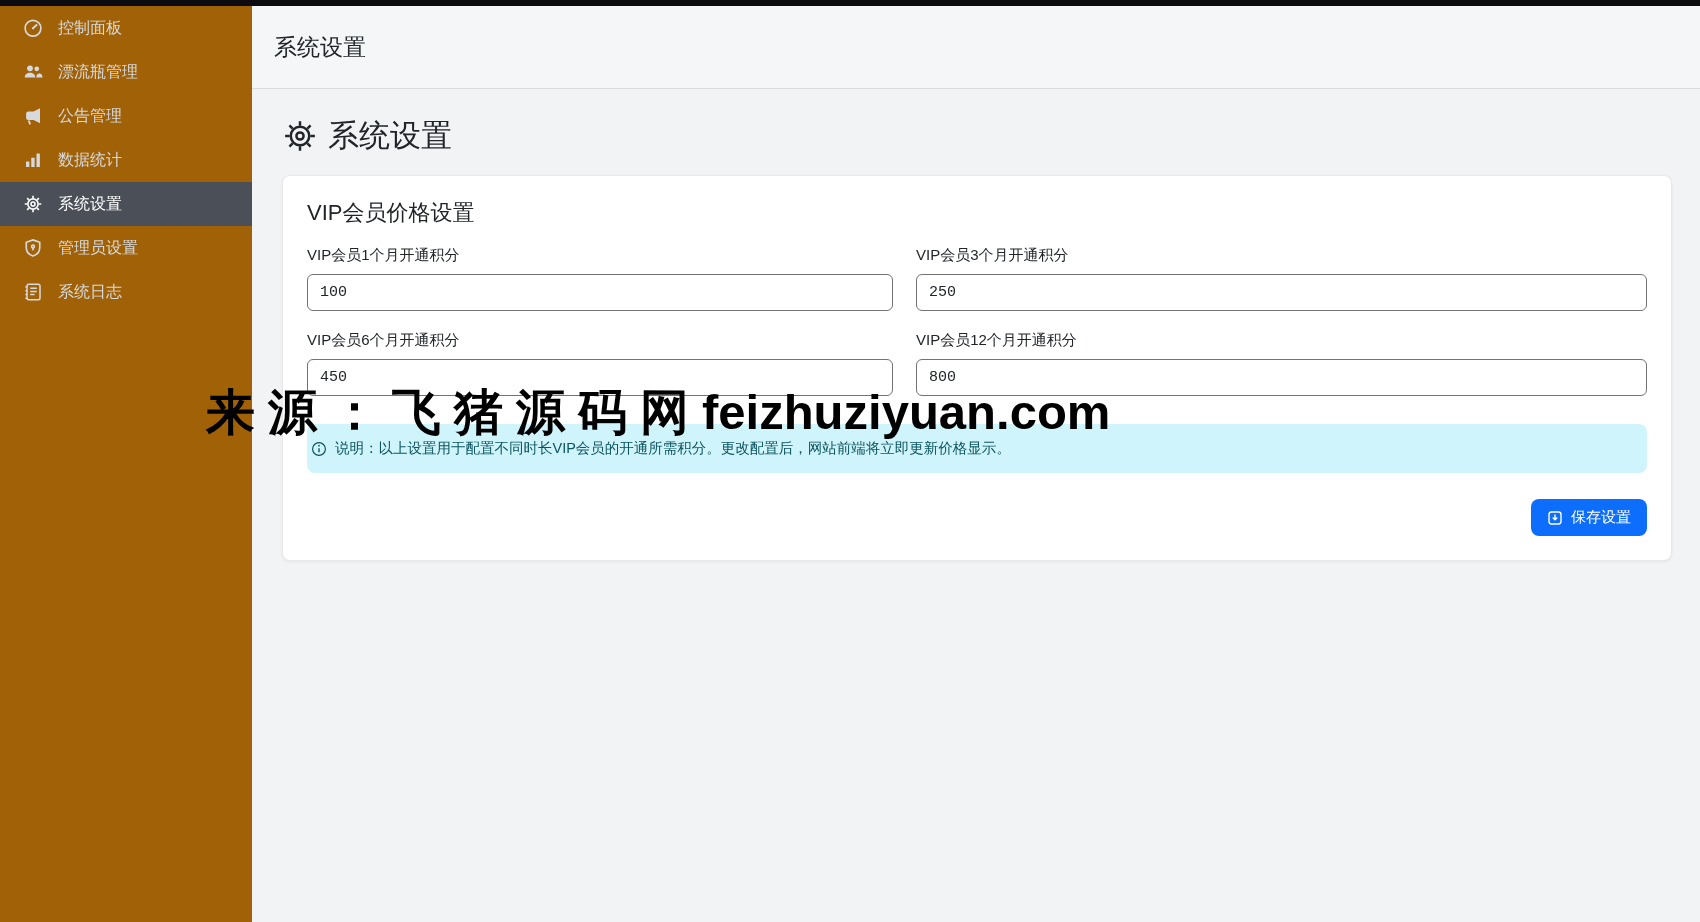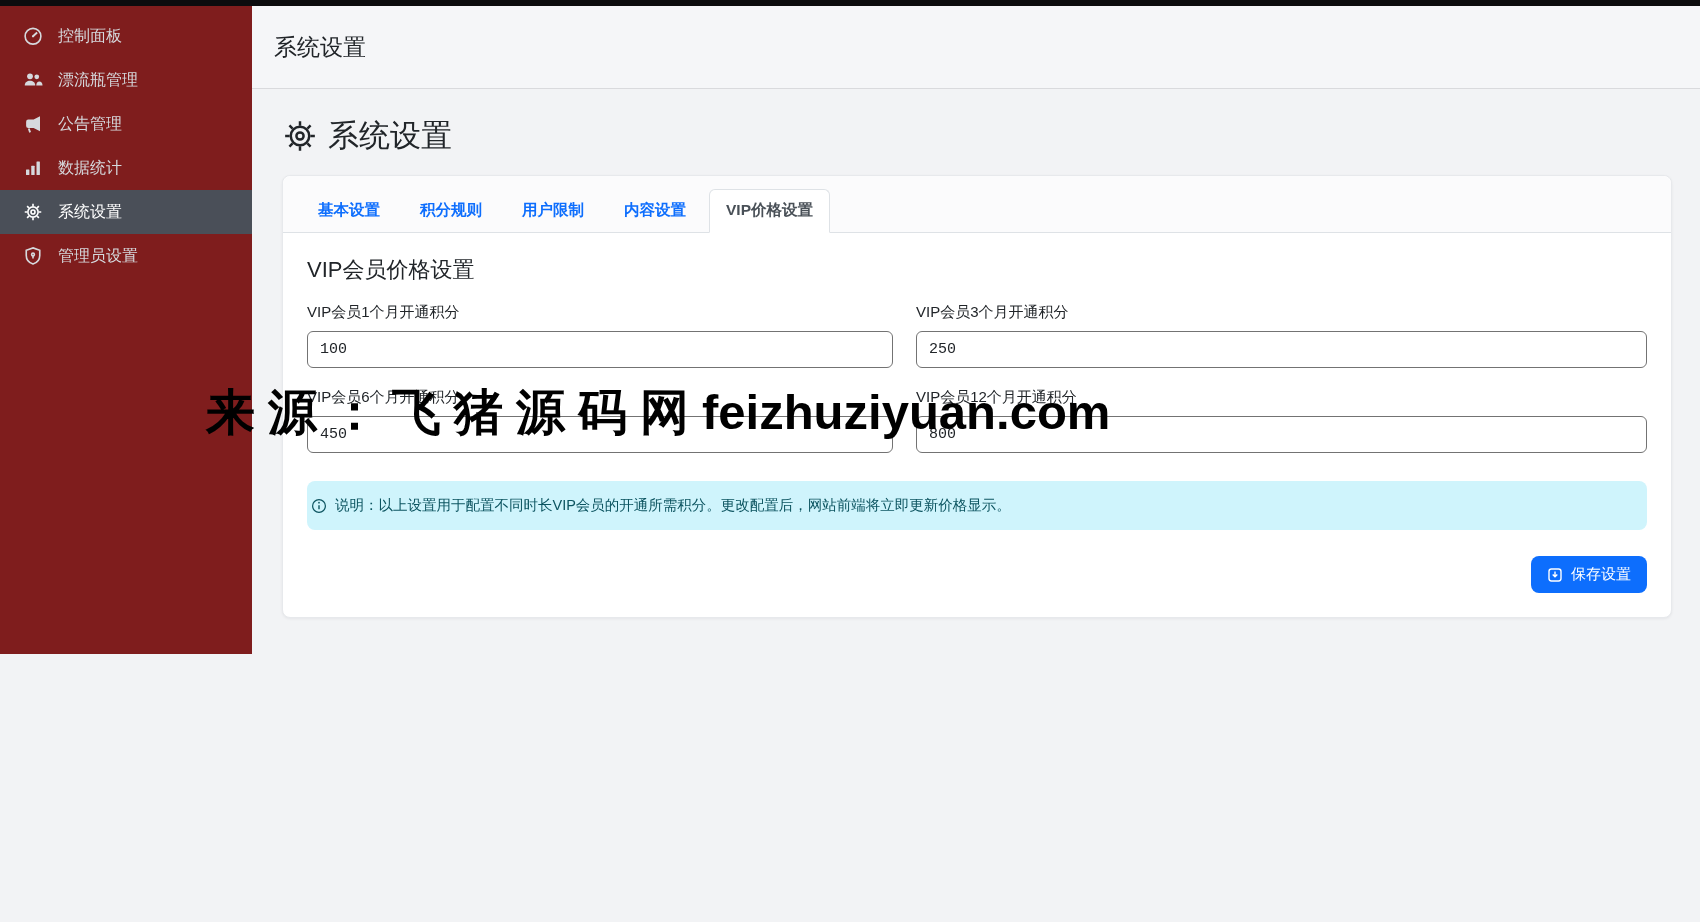--- a/index.html
+++ b/index.html
@@ -5,21 +5,21 @@
   * { margin:0; padding:0; box-sizing:border-box; }
   html,body { width:1700px; height:922px; overflow:hidden; }
   body {
     font-family:"Liberation Sans","DejaVu Sans",sans-serif;
     background:#f2f3f5; color:#212529; position:relative;
   }
   .topstrip { position:absolute; top:0; left:0; width:1700px; height:6px; background:#0c0c0e; z-index:30; }
   .app { display:flex; width:1700px; height:922px; }
 
   
-  .sidebar { width:252px; height:654px; background:#7f1d1d; flex:0 0 252px; padding-top:14px; }
+  .sidebar { width:252px; height:922px; background:#a16207; flex:0 0 252px; padding-top:6px; }
   .side-item {
     display:flex; align-items:center; gap:15px; height:44px;
     padding:0 10px 0 22px; color:#d6d9dd; font-size:16px; cursor:pointer;
   }
   .side-item .sicon { width:21px; height:21px; display:inline-flex; align-items:center; justify-content:center; flex:0 0 21px; }
   .side-item .sicon svg { width:20px; height:20px; }
   .side-item.active { background:#4a4f58; color:#ffffff; }
 
   
   .main { flex:1; display:flex; flex-direction:column; }
@@ -156,20 +156,30 @@
     <div class="side-item">
       <span class="sicon">
         <svg viewBox="0 0 16 16" fill="none" stroke="currentColor" stroke-width="1.3">
             <path d="M8 1.5l5.4 1.9v4.1c0 3.4-2.1 5.8-5.4 6.9-3.3-1.1-5.4-3.5-5.4-6.9V3.4z"></path>
             <circle cx="8" cy="6.8" r="1.1"></circle>
             <path d="M8 7.9v2"></path>
           </svg>
       </span>
       <span>管理员设置</span>
     </div>
+    <div class="side-item">
+      <span class="sicon">
+        <svg viewBox="0 0 16 16" fill="none" stroke="currentColor" stroke-width="1.2">
+            <rect x="3.2" y="1.8" width="10.4" height="12.4" rx="1.4"></rect>
+            <path d="M5.8 5h5.2M5.8 7.5h5.2M5.8 10h3.4"></path>
+            <path d="M1.9 4h1.6M1.9 7h1.6M1.9 10h1.6M1.9 13h1.6" stroke-width="1.1"></path>
+          </svg>
+      </span>
+      <span>系统日志</span>
+    </div>
   </aside>
 
   <main class="main">
 
     <header class="topbar">
       <h1>系统设置</h1>
     </header>
 
     <div class="page-heading">
       <span class="gicon">
@@ -177,29 +187,20 @@
             <circle cx="8" cy="8" r="4.1"></circle>
             <circle cx="8" cy="8" r="1.6"></circle>
             <path d="M8 1.4v2M8 12.6v2M1.4 8h2M12.6 8h2M3.3 3.3l1.4 1.4M11.3 11.3l1.4 1.4M12.7 3.3l-1.4 1.4M4.7 11.3l-1.4 1.4"></path>
           </svg>
       </span>
       <h2>系统设置</h2>
     </div>
 
     <section class="card">
 
-      <div class="card-header">
-        <nav class="tabs">
-          <div class="tab">基本设置</div>
-          <div class="tab">积分规则</div>
-          <div class="tab">用户限制</div>
-          <div class="tab">内容设置</div>
-          <div class="tab active">VIP价格设置</div>
-        </nav>
-      </div>
 
       <div class="card-body">
         <h3 class="section-title">VIP会员价格设置</h3>
 
         <div class="form-grid">
           <div class="field">
             <label>VIP会员1个月开通积分</label>
             <input type="text" value="100" style="">
           </div>
           <div class="field">

